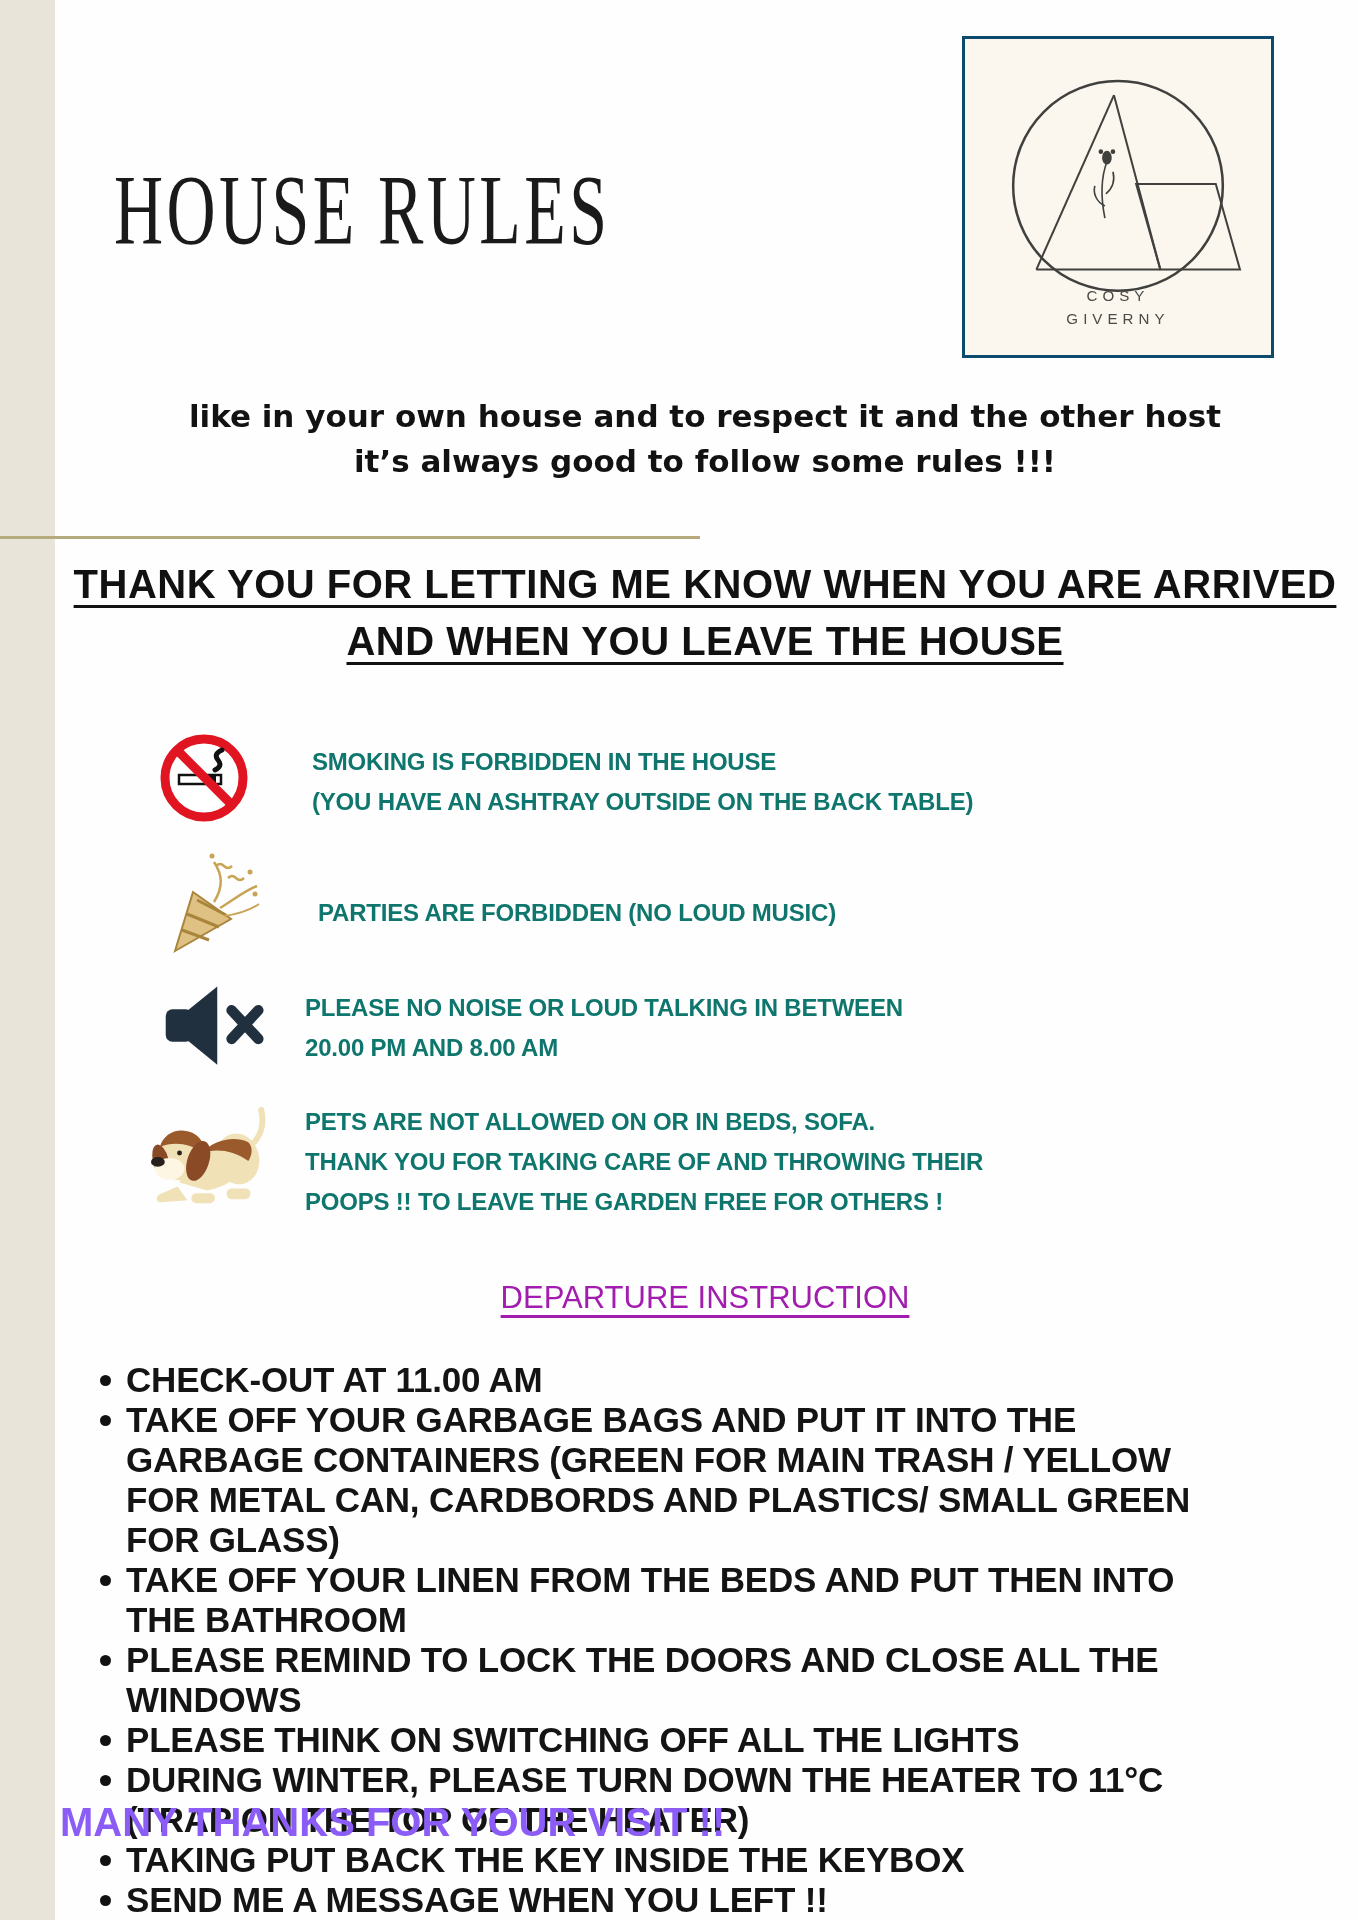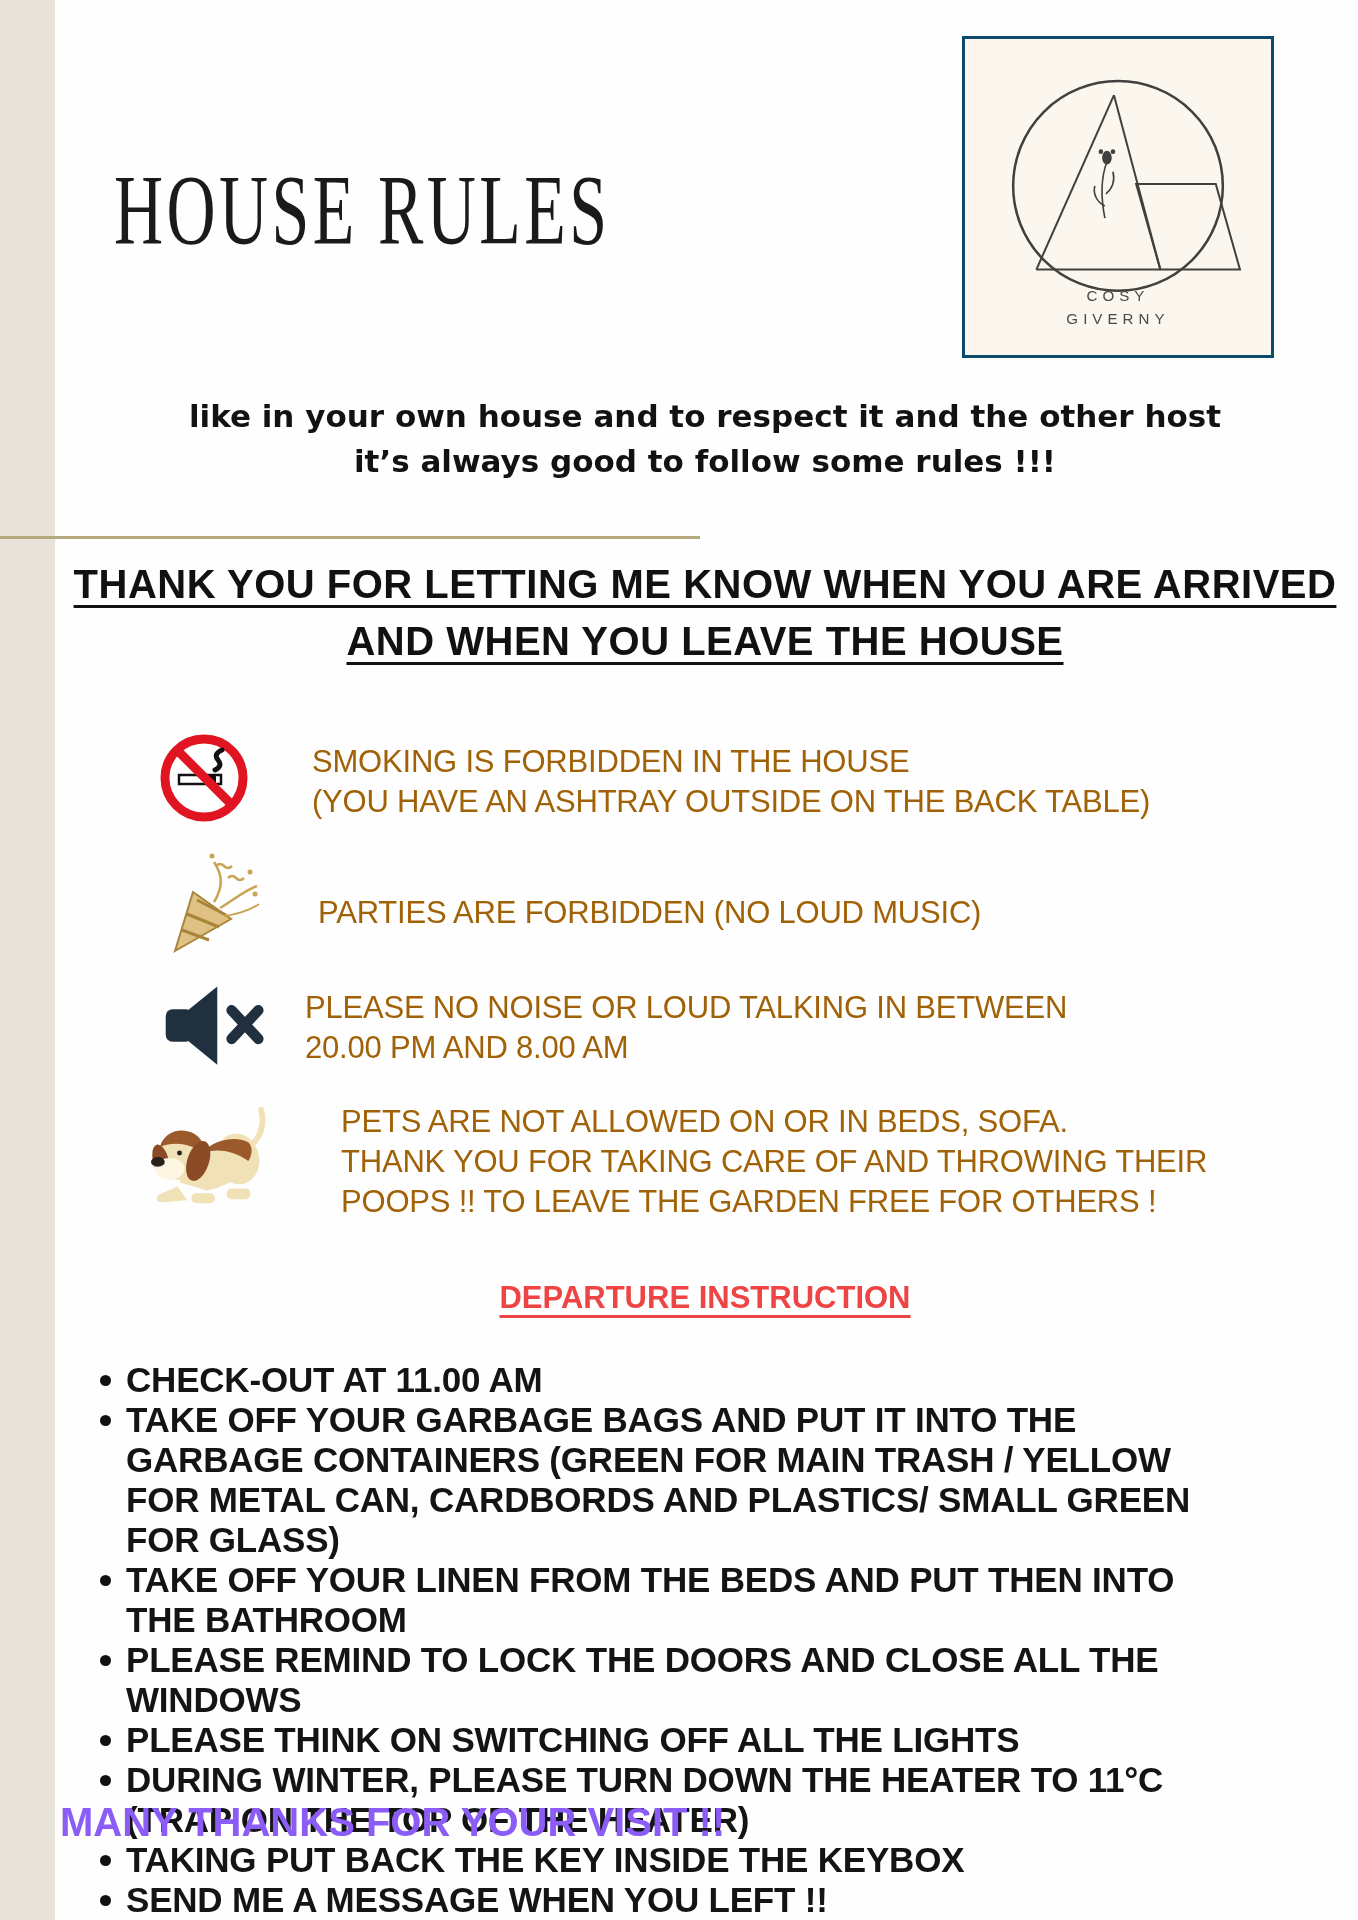--- a/index.html
+++ b/index.html
@@ -33,27 +33,27 @@
     font-weight:700; font-size:31px; line-height:45px; color:#121212;
   }
   .arrival {
     position:absolute; left:60px; top:556px; width:1290px;
     text-align:center; font-weight:700; font-size:40px; line-height:57px;
     letter-spacing:0.5px; color:#111;
   }
   .u { text-decoration:underline; text-decoration-thickness:3px; text-underline-offset:7px; }
   .rule-icon { position:absolute; }
   .rule-text {
-    position:absolute; font-weight:400; font-size:31px; line-height:40px;
-    letter-spacing:-0.2px; color:#a16207; white-space:nowrap;
+    position:absolute; font-weight:700; font-size:24px; line-height:40px;
+    letter-spacing:-0.2px; color:#0f766e; white-space:nowrap;
   }
   .rule-text span { display:block; }
   .departure-heading {
     position:absolute; left:60px; top:1280px; width:1290px;
-    text-align:center; font-weight:700; font-size:31px; color:#ef4444;
+    text-align:center; font-weight:400; font-size:31px; color:#a21caf;
   }
   .departure-list {
     position:absolute; left:93px; top:1360px; width:1160px;
     margin:0; padding:0; list-style:none;
     font-weight:700; font-size:35px; line-height:40px; letter-spacing:-0.2px;
   }
   .departure-list li { position:relative; padding-left:33px; }
   .departure-list li::before {
     content:""; position:absolute; left:7px; top:15px;
     width:11px; height:11px; border-radius:50%; background:#111;
@@ -153,21 +153,21 @@
     <path d="M32,92 L14,100 C9,102 10,109 16,108 L42,106 Z" fill="#f0e2b6"></path>
     <rect x="46" y="99" width="24" height="10" rx="5" fill="#f0e2b6"></rect>
     <circle cx="36" cy="62" r="24" fill="#f0e2b6"></circle>
     <path d="M14,52 C18,37 34,31 48,38 C56,42 60,50 58,58 C44,48 28,46 14,52 Z" fill="#9a5a2c"></path>
     <ellipse cx="53" cy="66" rx="11" ry="21" fill="#8b4a26" transform="rotate(18 53 66)"></ellipse>
     <ellipse cx="15" cy="66" rx="8" ry="17" fill="#8b4a26" transform="rotate(-14 15 66)"></ellipse>
     <ellipse cx="24" cy="74" rx="15" ry="11" fill="#fdf6e3"></ellipse>
     <ellipse cx="12" cy="67" rx="7" ry="5" fill="#26211c"></ellipse>
     <circle cx="34" cy="58" r="2.5" fill="#26211c"></circle>
   </svg>
-  <div class="rule-text" style="left:305px; top:1102px;margin-left:36px;">
+  <div class="rule-text" style="left:305px; top:1102px;">
     <span>PETS ARE NOT ALLOWED ON OR IN BEDS, SOFA.</span>
     <span>THANK YOU FOR TAKING CARE OF AND THROWING THEIR</span>
     <span>POOPS !! TO LEAVE THE GARDEN FREE FOR OTHERS !</span>
   </div>
 
   <div class="departure-heading">
     <span class="u">DEPARTURE INSTRUCTION</span>
   </div>
 
   <ul class="departure-list">

